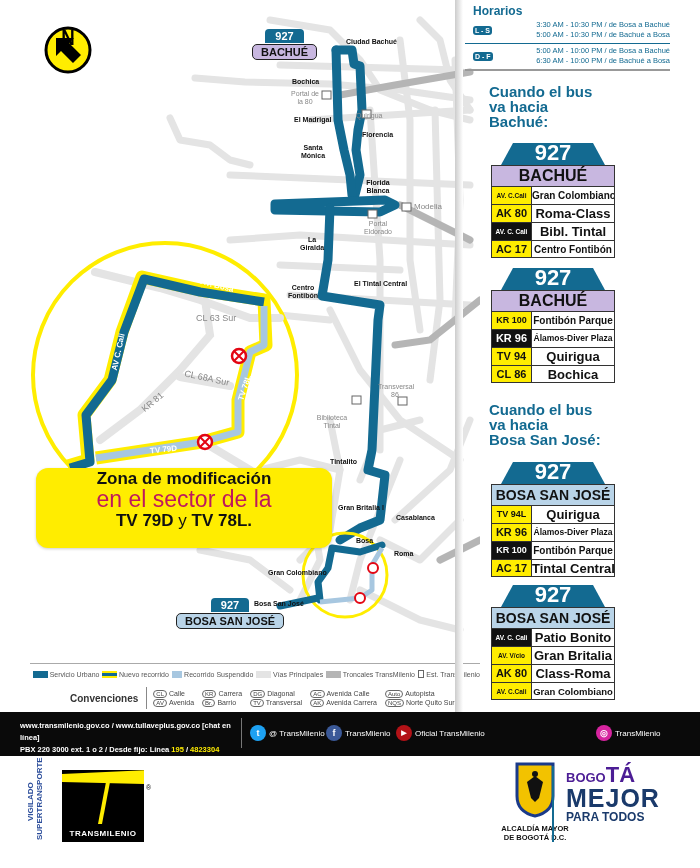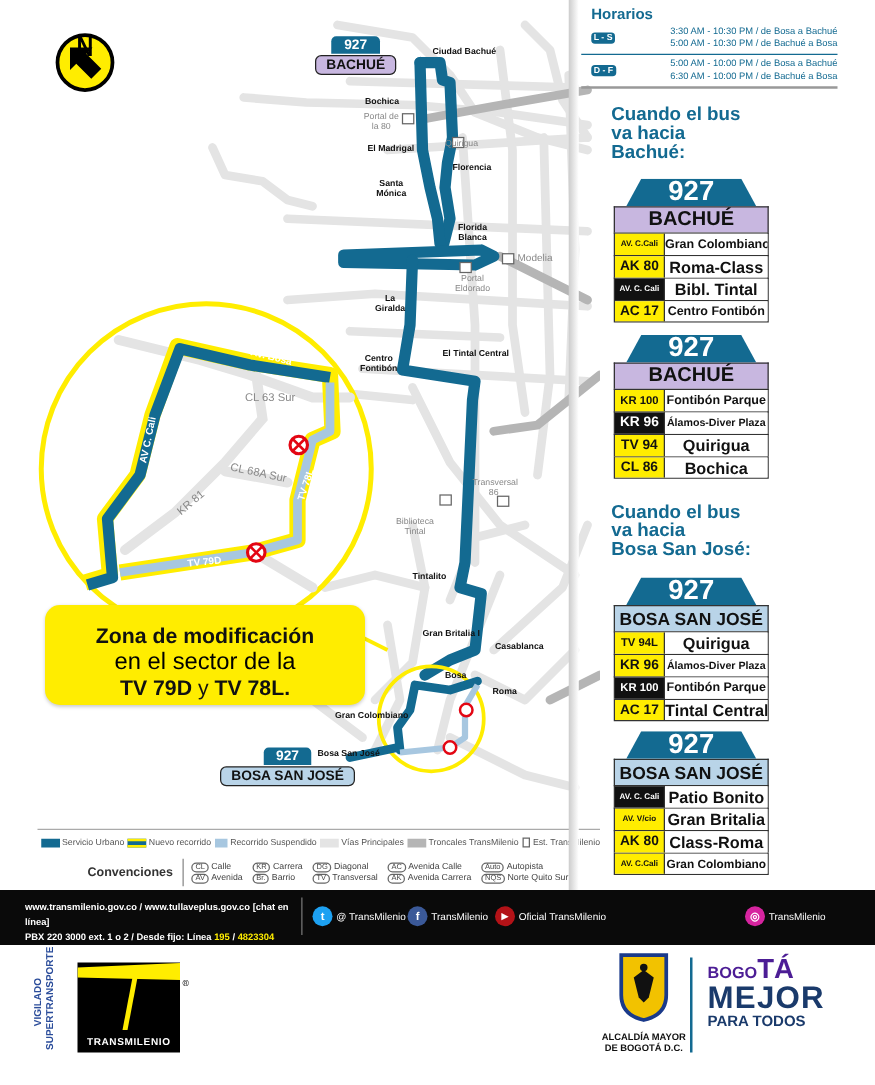--- a/index.html
+++ b/index.html
@@ -14,23 +14,23 @@
   .compass { position: absolute; left: 44px; top: 26px; width: 48px; height: 50px; text-align: center; }
   .compass .circle { width: 48px; height: 48px; }
   .compass .n { font-size: 22px; font-weight: bold; color: #000; line-height: 24px; font-family: "Liberation Sans", sans-serif; transform: scaleX(0.85); display: block; }
 
   .route-tag { position: absolute; text-align: center; }
   .route-tag .num { display: inline-block; background: #136a91; color: #fff; font-weight: bold; font-size: 11px; padding: 1px 10px; border-radius: 4px 4px 0 0; }
   .route-tag .dest { display: block; border: 1px solid #222; border-radius: 5px; font-weight: bold; font-size: 11px; padding: 1px 8px; color: #111; }
   .route-tag.bachue .dest { background: #c8b7e0; }
   .route-tag.bosa .dest { background: #b9d4e8; }
 
-  .zona-box { position: absolute; left: 36px; top: 484px; width: 256px; height: 80px; background: #ffed00; border-radius: 12px; text-align: center; padding-top: 14px; box-shadow: 0 1px 3px rgba(0,0,0,0.2); }
+  .zona-box { position: absolute; left: 36px; top: 468px; width: 296px; height: 80px; background: #ffed00; border-radius: 12px; text-align: center; padding-top: 0; box-shadow: 0 1px 3px rgba(0,0,0,0.2); }
   .zona-box .l1 { font-size: 17px; font-weight: bold; color: #111; line-height: 21px; }
-  .zona-box .l2 { font-size: 19px; color: #000000; line-height: 21px; }
+  .zona-box .l2 { font-size: 23px; color: #be185d; line-height: 21px; }
   .zona-box .l3 { font-size: 17px; color: #111; line-height: 21px; }
   .zona-box .l3 b { font-weight: bold; }
 
   
   #legend { position: absolute; left: 30px; top: 663px; width: 450px; height: 45px; border-top: 1px solid #aaa; }
   .legend-row { display: flex; align-items: center; height: 14px; font-size: 7px; color: #555; margin-top: 3px; white-space: nowrap; }
   .sw { display: inline-block; width: 20px; height: 7px; margin: 0 2px 0 3px; }
   .conv { display: flex; align-items: center; margin-top: 6px; padding-left: 40px; }
   .conv-title { font-size: 10px; font-weight: bold; color: #333; margin-right: 8px; }
   .conv-sep { width: 1px; height: 22px; background: #888; margin-right: 6px; }
@@ -72,21 +72,21 @@
   .fsep { position: absolute; left: 241px; top: 6px; width: 1px; height: 30px; background: #777; }
   .social { position: absolute; top: 13px; display: flex; align-items: center; font-size: 8px; color: #fff; white-space: nowrap; }
   .social .ic { width: 16px; height: 16px; border-radius: 50%; display: inline-flex; align-items: center; justify-content: center; color: #fff; font-weight: bold; font-size: 9px; margin-right: 3px; }
 
   #logos { position: absolute; left: 0; top: 756px; width: 700px; height: 112px; }
   .vigilado { position: absolute; left: 26px; top: 8px; width: 14px; height: 76px; font-size: 8px; font-weight: bold; color: #2a4c9a; writing-mode: vertical-rl; transform: rotate(180deg); text-align: center; }
   .tm-logo { position: absolute; left: 62px; top: 8px; width: 90px; height: 78px; }
   .tm-logo .blk { position: absolute; left: 0; top: 6px; width: 82px; height: 72px; background: #000; }
   .tm-logo .cap { position: absolute; left: 0; bottom: 4px; width: 82px; text-align: center; color: #fff; font-size: 8px; font-weight: bold; letter-spacing: 0.5px; }
   .tm-logo .reg { position: absolute; left: 84px; top: 20px; font-size: 7px; color: #000; }
-  .escudo { position: absolute; left: 480px; top: 6px; width: 70px; text-align: center; }
+  .escudo { position: absolute; left: 500px; top: 6px; width: 70px; text-align: center; }
   .escudo .cap { font-size: 7.5px; font-weight: bold; color: #111; line-height: 9px; margin-top: 2px; }
   .lsep { position: absolute; left: 552px; top: 10px; width: 2px; height: 76px; background: #136a91; }
   .bogota { position: absolute; left: 566px; top: 8px; width: 110px; line-height: 1; }
   .bogota .b1 { font-size: 22px; font-weight: bold; color: #4c1d95; }
   .bogota .b1 small { font-size: 13px; }
   .bogota .b2 { font-size: 25px; font-weight: bold; color: #1a3a6b; letter-spacing: 1px; }
   .bogota .b3 { font-size: 12px; font-weight: bold; color: #1a3a6b; }
 </style>
 </head>
 <body>

